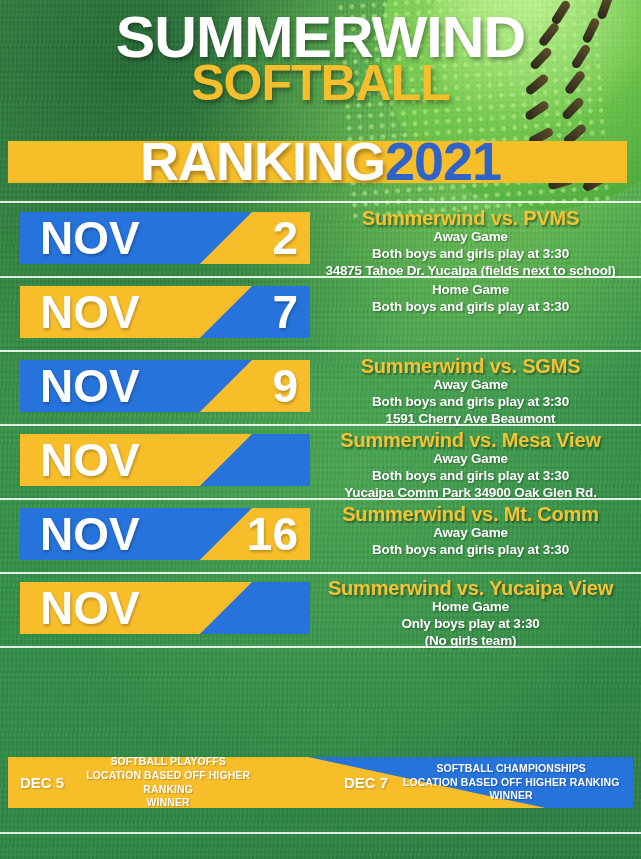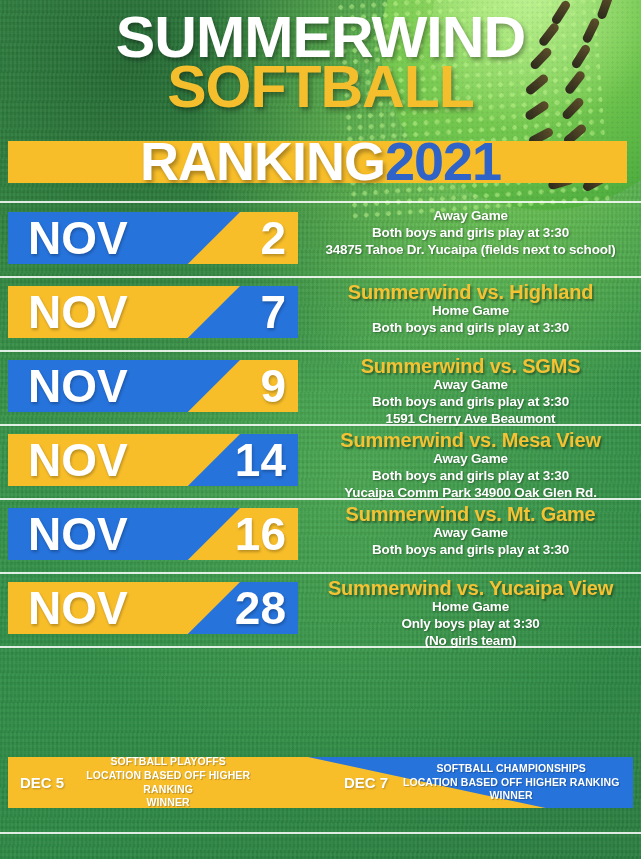--- a/index.html
+++ b/index.html
@@ -42,31 +42,31 @@
   .stitch i{position:absolute;display:block;width:26px;height:9px;border-radius:6px;
     background:linear-gradient(90deg,#2c2a1c,#5d4f2a);}
   
   .title1,.title2{
     position:absolute;left:0;right:0;text-align:center;
     font-weight:bold;letter-spacing:-1px;line-height:1;
     font-family:"Liberation Sans", sans-serif;
   }
   .title1{top:8px;font-size:58px;color:#ffffff;
     transform:scaleX(1.02);text-shadow:2px 3px 4px rgba(0,0,0,.35);}
-  .title2{top:58px;font-size:59px;color:#f5be2d;
+  .title2{top:58px;font-size:50px;color:#f5be2d;
     text-shadow:2px 3px 5px rgba(0,0,0,.38);}
   .schedbar{position:absolute;left:8px;top:141px;width:619px;height:42px;background:#f8be2a;}
   .title3{position:absolute;left:0;right:0;top:134px;text-align:center;
     font-size:54px;font-weight:bold;line-height:1;letter-spacing:-1px;}
   .title3 .w{color:#ffffff;text-shadow:2px 3px 4px rgba(0,0,0,.32);}
   .title3 .b{color:#2f63c8;}
   
   .row{position:absolute;left:0;width:641px;height:66px;}
   .sep{position:absolute;left:0;width:641px;height:2px;background:rgba(255,255,255,.85);}
-  .band{position:absolute;left:8px;top:6px;width:290px;height:52px;}
+  .band{position:absolute;left:20px;top:6px;width:290px;height:52px;}
   .band .base{position:absolute;inset:0;}
   .band .wedge{position:absolute;inset:0;}
   .band .mon{position:absolute;left:20px;top:-4px;font-size:46px;font-weight:bold;color:#fff;
     letter-spacing:0px;line-height:60px;text-shadow:1px 2px 3px rgba(0,0,0,.25);}
   .band .day{position:absolute;right:12px;top:-4px;font-size:46px;font-weight:bold;color:#fff;
     line-height:60px;text-shadow:1px 2px 3px rgba(0,0,0,.25);}
   .info{position:absolute;left:300px;width:341px;top:2px;text-align:center;}
   .info .gm{font-size:20px;font-weight:bold;color:#f5c233;line-height:1.05;
     text-shadow:1.5px 2px 2px rgba(20,50,20,.55);letter-spacing:-.2px;}
   .info .ln{font-size:13.5px;font-weight:bold;color:#ffffff;line-height:1.25;
@@ -123,35 +123,35 @@
 
   <div id="rows">
       <div class="row" style="top: 206px;">
         <div class="band">
           <div class="base" style="background: rgb(38, 115, 220);"></div>
           <div class="wedge" style="background: rgb(248, 190, 42); clip-path: polygon(100% 0px, 100% 100%, 62% 100%, 80% 0px);"></div>
           <div class="mon">NOV</div>
           <div class="day">2</div>
         </div>
         <div class="info">
+          <div class="gm">Summerwind vs. PVMS</div>
           <div class="ln">Away Game</div>
           <div class="ln">Both boys and girls play at 3:30</div>
           <div class="ln">34875 Tahoe Dr. Yucaipa (fields next to school)</div>
         </div>
       </div>
       <div class="sep" style="top: 276px;"></div>
       <div class="row" style="top: 280px;">
         <div class="band">
           <div class="base" style="background: rgb(248, 190, 42);"></div>
           <div class="wedge" style="background: rgb(38, 115, 220); clip-path: polygon(100% 0px, 100% 100%, 62% 100%, 80% 0px);"></div>
           <div class="mon">NOV</div>
           <div class="day">7</div>
         </div>
         <div class="info">
-          <div class="gm">Summerwind vs. Highland</div>
           <div class="ln">Home Game</div>
           <div class="ln">Both boys and girls play at 3:30</div>
         </div>
       </div>
       <div class="sep" style="top: 350px;"></div>
       <div class="row" style="top: 354px;">
         <div class="band">
           <div class="base" style="background: rgb(38, 115, 220);"></div>
           <div class="wedge" style="background: rgb(248, 190, 42); clip-path: polygon(100% 0px, 100% 100%, 62% 100%, 80% 0px);"></div>
           <div class="mon">NOV</div>
@@ -163,50 +163,48 @@
           <div class="ln">Both boys and girls play at 3:30</div>
           <div class="ln">1591 Cherry Ave Beaumont</div>
         </div>
       </div>
       <div class="sep" style="top: 424px;"></div>
       <div class="row" style="top: 428px;">
         <div class="band">
           <div class="base" style="background: rgb(248, 190, 42);"></div>
           <div class="wedge" style="background: rgb(38, 115, 220); clip-path: polygon(100% 0px, 100% 100%, 62% 100%, 80% 0px);"></div>
           <div class="mon">NOV</div>
-          <div class="day">14</div>
         </div>
         <div class="info">
           <div class="gm">Summerwind vs. Mesa View</div>
           <div class="ln">Away Game</div>
           <div class="ln">Both boys and girls play at 3:30</div>
           <div class="ln">Yucaipa Comm Park 34900 Oak Glen Rd.</div>
         </div>
       </div>
       <div class="sep" style="top: 498px;"></div>
       <div class="row" style="top: 502px;">
         <div class="band">
           <div class="base" style="background: rgb(38, 115, 220);"></div>
           <div class="wedge" style="background: rgb(248, 190, 42); clip-path: polygon(100% 0px, 100% 100%, 62% 100%, 80% 0px);"></div>
           <div class="mon">NOV</div>
           <div class="day">16</div>
         </div>
         <div class="info">
-          <div class="gm">Summerwind vs. Mt. Game</div>
+          <div class="gm">Summerwind vs. Mt. Comm</div>
           <div class="ln">Away Game</div>
           <div class="ln">Both boys and girls play at 3:30</div>
         </div>
       </div>
       <div class="sep" style="top: 572px;"></div>
       <div class="row" style="top: 576px;">
         <div class="band">
           <div class="base" style="background: rgb(248, 190, 42);"></div>
           <div class="wedge" style="background: rgb(38, 115, 220); clip-path: polygon(100% 0px, 100% 100%, 62% 100%, 80% 0px);"></div>
           <div class="mon">NOV</div>
-          <div class="day">28</div>
         </div>
         <div class="info">
           <div class="gm">Summerwind vs. Yucaipa View</div>
           <div class="ln">Home Game</div>
           <div class="ln">Only boys play at 3:30</div>
           <div class="ln">(No girls team)</div>
         </div>
       </div>
       <div class="sep" style="top: 646px;"></div>
       <div class="sep" style="top: 201px;"></div>

